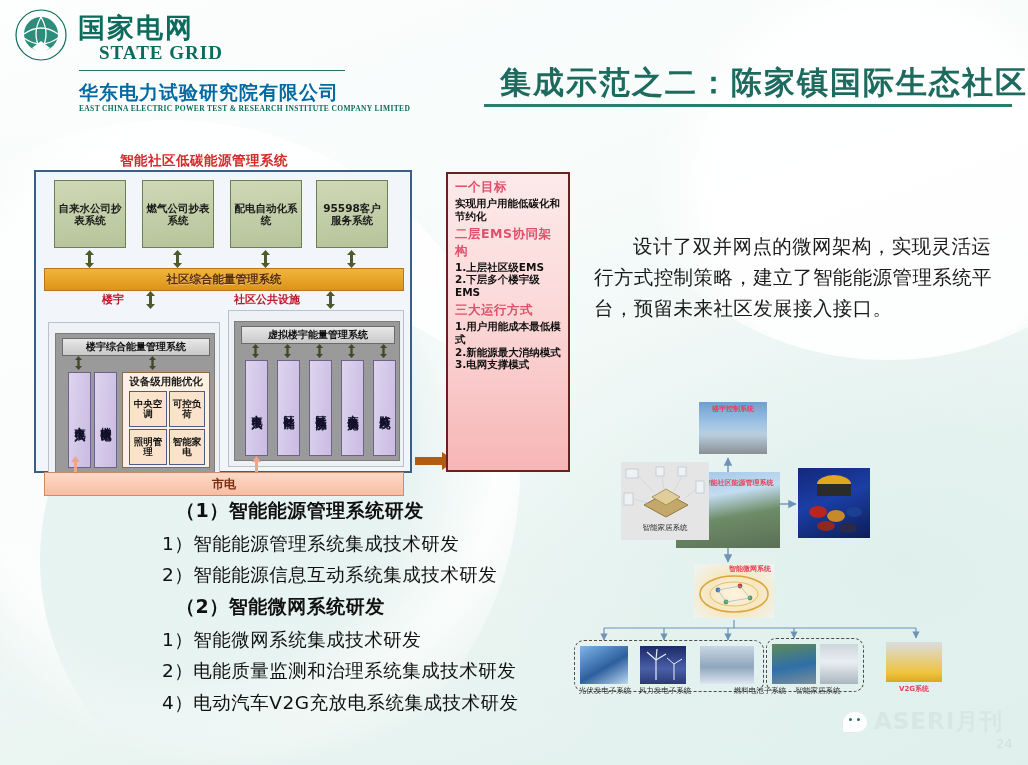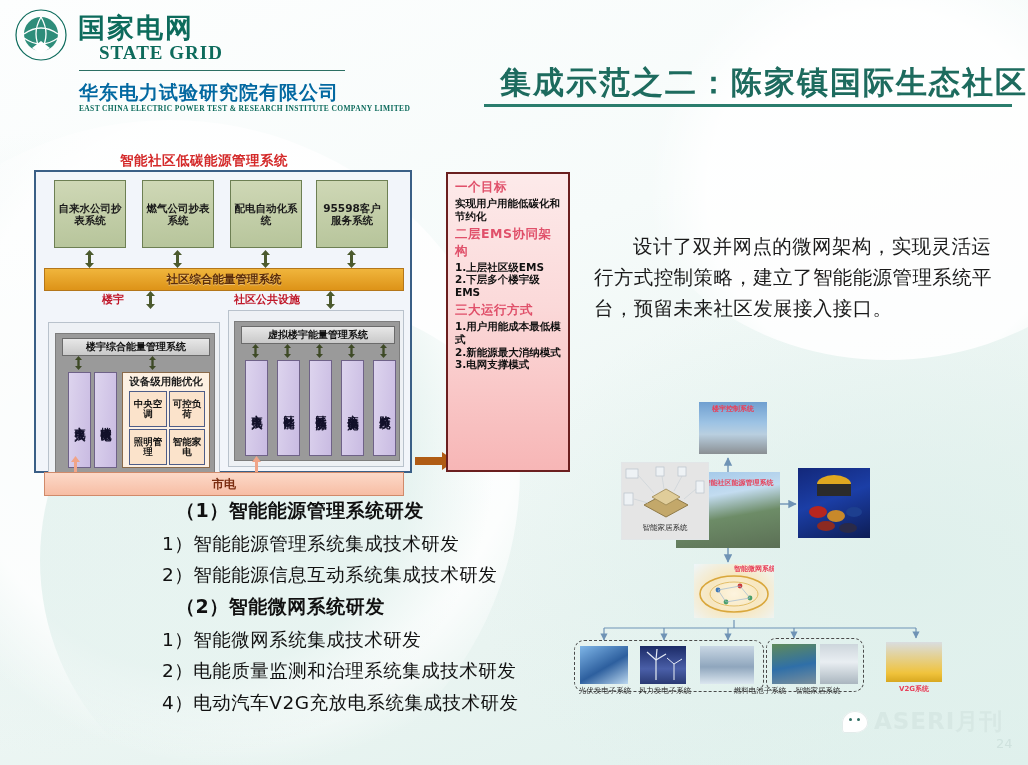--- a/index.html
+++ b/index.html
@@ -353,21 +353,21 @@
   <div class="ph p-net">
     <svg viewBox="0 0 80 54" style="width:80px;height:54px">
       <ellipse cx="40" cy="30" rx="34" ry="18" fill="none" stroke="#d9a73c" stroke-width="1.6"></ellipse>
       <ellipse cx="40" cy="30" rx="24" ry="12" fill="none" stroke="#e3be68" stroke-width="1"></ellipse>
       <circle cx="24" cy="26" r="2.4" fill="#3f77b5"></circle>
       <circle cx="46" cy="22" r="2.4" fill="#cc3b3b"></circle>
       <circle cx="56" cy="34" r="2.4" fill="#4aa06a"></circle>
       <circle cx="32" cy="38" r="2.4" fill="#4aa06a"></circle>
       <path d="M24 26 L46 22 L56 34 L32 38 Z" fill="none" stroke="#9fb8d0" stroke-width=".7"></path>
     </svg>
-    <div class="ph-red-txt" style="top:2px;left:30px;width:52px;text-align:right">智能微网系统</div>
+    <div class="ph-red-txt" style="top:2px;left:30px;width:52px;text-align:center">智能微网系统</div>
   </div>
 
   <div class="dash-grp dg-a"></div>
   <div class="dash-grp dg-b"></div>
 
   <div class="ph p-s1"></div>
   <div class="cap" style="position:absolute;left:2px;top:298px;width:70px;text-align:center;font-size:7.5px;color:#2b2b2b;">光伏发电子系统</div>
 
   <div class="ph p-s2">
     <svg viewBox="0 0 46 38" style="width:46px;height:38px">

